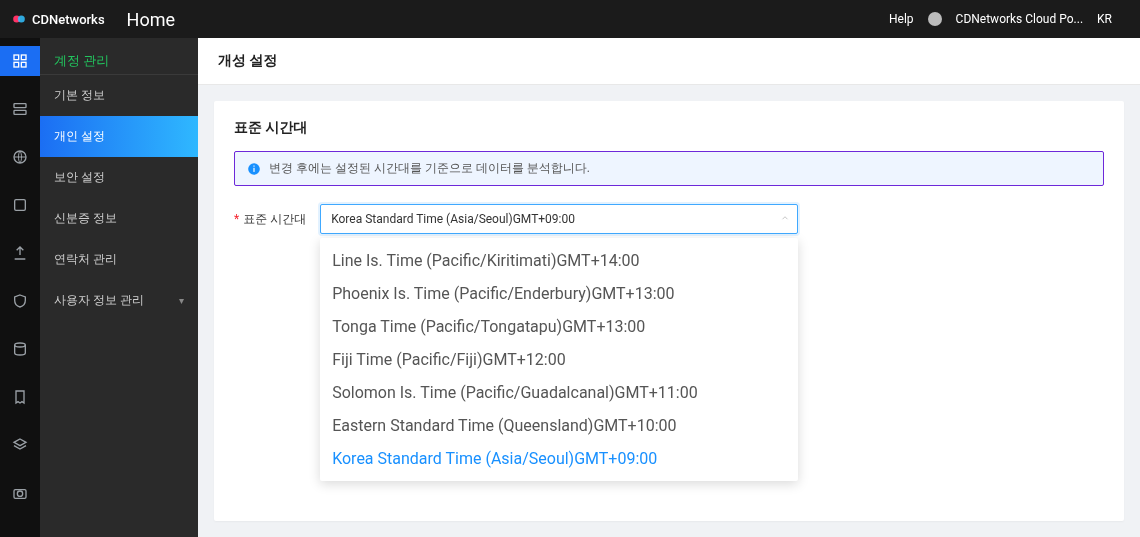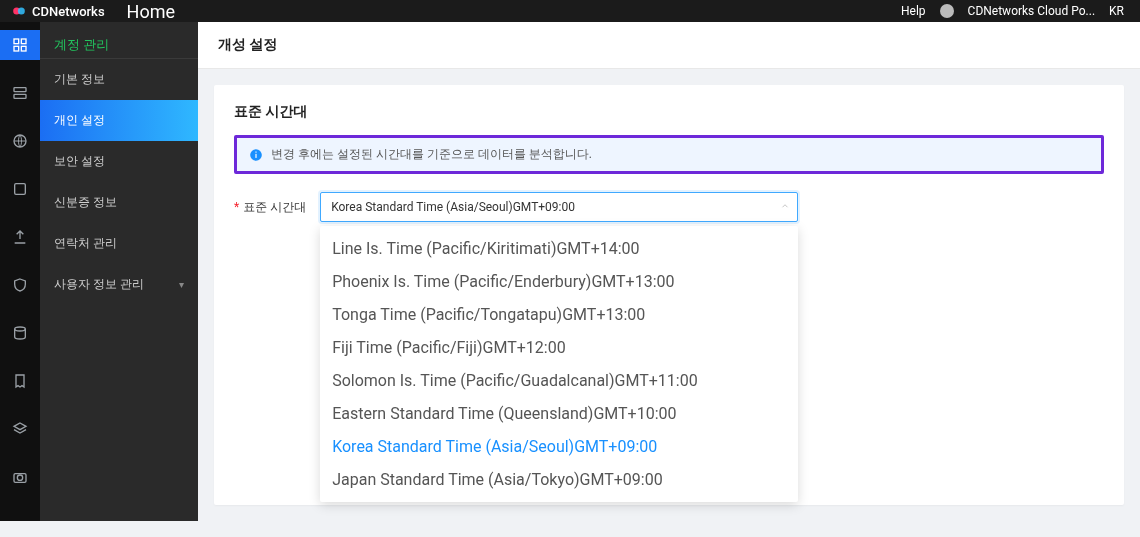--- a/index.html
+++ b/index.html
@@ -1,19 +1,19 @@
 <!DOCTYPE html>
 <html><head>
 <meta charset="utf-8">
 <style>
   * { box-sizing: border-box; margin: 0; padding: 0; }
   html, body { width: 1140px; height: 537px; font-family: -apple-system, BlinkMacSystemFont, "Segoe UI", Roboto, "Helvetica Neue", Arial, sans-serif; overflow: hidden; background: #f0f2f5; }
 
   
-  .topbar { height: 22px; background: #1b1b1b; display: flex; align-items: center; color: #fff; padding: 0 16px 0 12px; font-size: 13px; }
+  .topbar { height: 38px; background: #1b1b1b; display: flex; align-items: center; color: #fff; padding: 0 28px 0 12px; font-size: 13px; }
   .topbar .logo { display: flex; align-items: center; gap: 6px; font-weight: 500; }
   .topbar .logo svg { width: 14px; height: 14px; }
   .topbar .home { margin-left: 22px; font-size: 18px; color: #fff; cursor: pointer; }
   .topbar .spacer { flex: 1; }
   .topbar .right { display: flex; align-items: flex-start; gap: 14px; font-size: 12px; }
   .topbar .right .avatar { width: 14px; height: 14px; border-radius: 50%; background: #bbb; display: inline-block; }
 
   
   .main { display: flex; height: calc(537px - 38px); }
 
@@ -29,21 +29,21 @@
   .sidebar .item { padding: 12px 14px; color: #cfcfcf; cursor: pointer; display: flex; align-items: center; justify-content: space-between; }
   .sidebar .item.active { background: linear-gradient(90deg,#1b6ef3,#2fb8ff); color: #fff; }
   .sidebar .chev { font-size: 10px; color: #888; }
 
   
   .content { flex: 1; background: #f0f2f5; overflow: hidden; }
   .page-title { padding: 14px 20px; font-size: 14px; font-weight: 600; color: #222; background: #fff; border-bottom: 1px solid #e8e8e8; }
   .card { margin: 16px; background: #fff; border-radius: 2px; box-shadow: 0 1px 2px rgba(0,0,0,0.04); padding: 18px 20px 40px 20px; position: relative; min-height: 420px; }
   .card h2 { font-size: 14px; font-weight: 600; color: #222; margin-bottom: 14px; }
 
-  .alert { display: flex; align-items: center; gap: 8px; padding: 8px 12px; border: 3px solid #6d28d9; background: #eef5ff; color: #555; font-size: 12px; border-radius: 2px; margin-bottom: 18px; }
+  .alert { display: flex; align-items: center; gap: 8px; padding: 8px 12px; border: 1px solid #6d28d9; background: #eef5ff; color: #555; font-size: 12px; border-radius: 2px; margin-bottom: 18px; }
   .alert svg { width: 14px; height: 14px; flex: 0 0 14px; color: #1890ff; }
 
   .form-row { display: flex; align-items: center; gap: 14px; }
   .form-label { font-size: 12px; color: #333; }
   .form-label .req { color: #f5222d; margin-right: 4px; }
 
   .select-wrap { position: relative; width: 478px; }
   .select { width: 100%; height: 30px; border: 1px solid #40a9ff; border-radius: 2px; background: #fff; display: flex; align-items: center; padding: 0 28px 0 10px; font-size: 12px; color: #333; cursor: pointer; box-shadow: 0 0 0 2px rgba(64,169,255,0.15); }
   .select .arr { position: absolute; right: 8px; top: 50%; transform: translateY(-50%); color: #bbb; }
 
@@ -185,19 +185,18 @@
             </span>
           </div>
           <div class="dropdown" id="tz-dropdown">
               <div class="opt">Line Is. Time (Pacific/Kiritimati)GMT+14:00</div>
               <div class="opt">Phoenix Is. Time (Pacific/Enderbury)GMT+13:00</div>
               <div class="opt">Tonga Time (Pacific/Tongatapu)GMT+13:00</div>
               <div class="opt">Fiji Time (Pacific/Fiji)GMT+12:00</div>
               <div class="opt">Solomon Is. Time (Pacific/Guadalcanal)GMT+11:00</div>
               <div class="opt">Eastern Standard Time (Queensland)GMT+10:00</div>
               <div class="opt selected">Korea Standard Time (Asia/Seoul)GMT+09:00</div>
-              <div class="opt">Japan Standard Time (Asia/Tokyo)GMT+09:00</div>
             </div>
         </div>
       </div>
     </div>
   </div>
 </div>
 
 </body></html>

